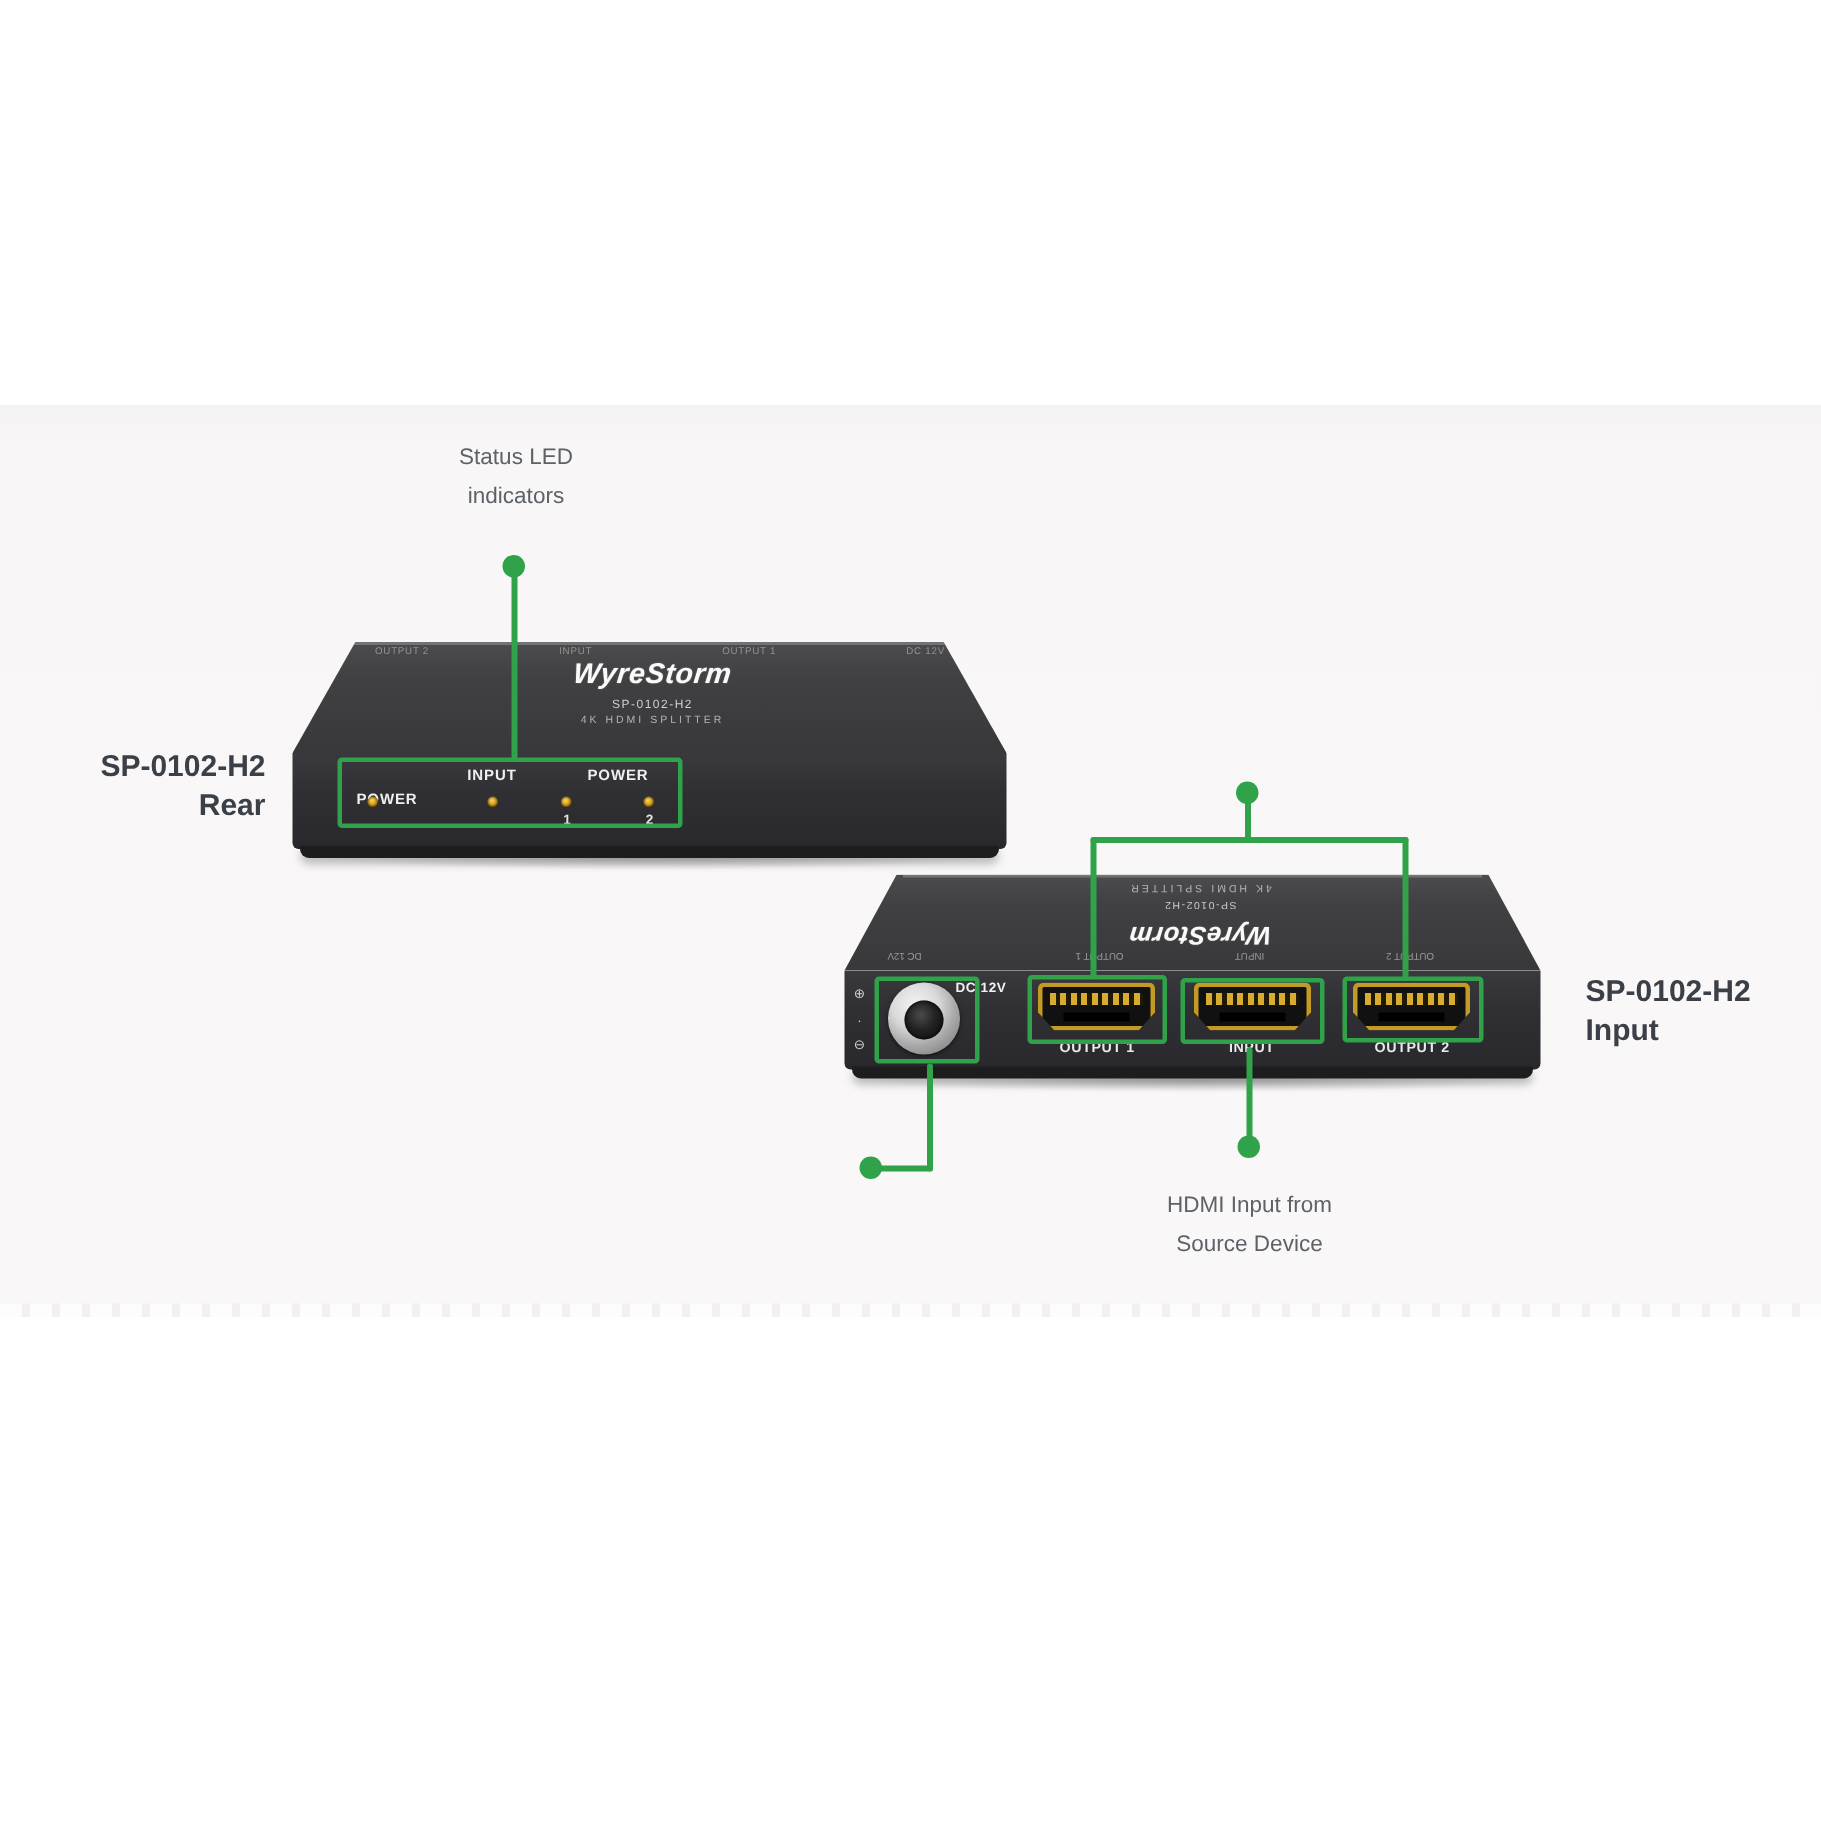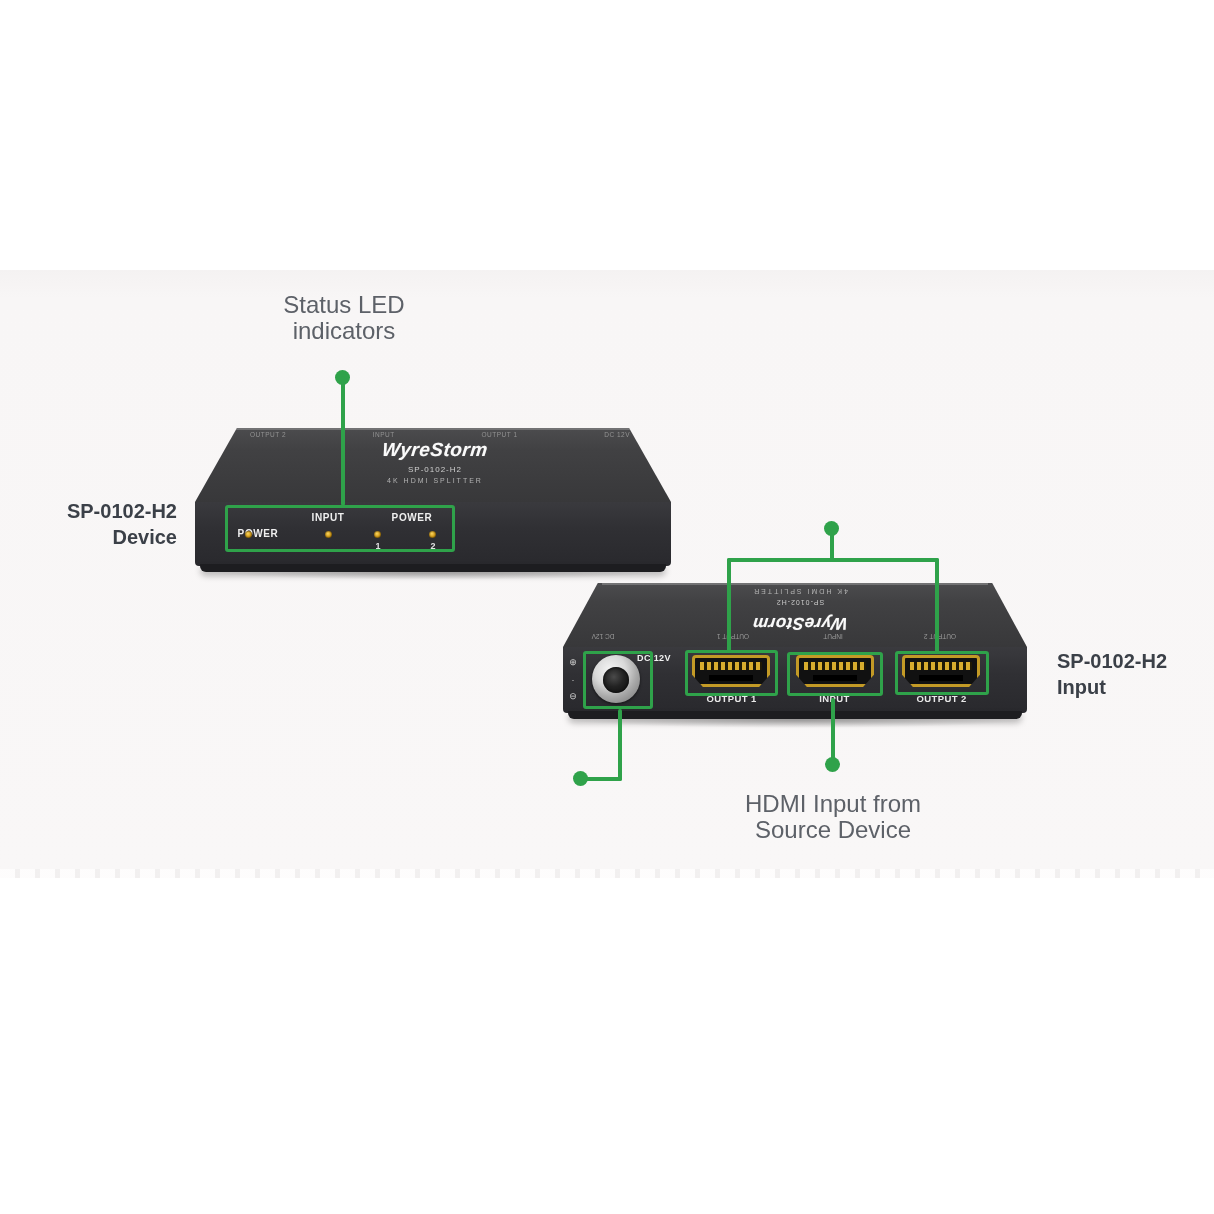--- a/index.html
+++ b/index.html
@@ -4,21 +4,21 @@
 <style>
   html,body{margin:0;padding:0;background:#ffffff;width:1214px;height:1214px;
     font-family:"Liberation Sans", sans-serif; overflow:hidden;}
   .stage{position:relative;width:1214px;height:1214px;}
   .panel{position:absolute;left:0;top:270px;width:1214px;height:608px;
     background:linear-gradient(180deg,#f4f2f2 0,#f8f6f6 28px,#f9f7f7 100%);}
   .panel-bottom-dashes{position:absolute;left:0;bottom:0;width:100%;height:9px;
     background:repeating-linear-gradient(90deg,#fefdfd 0 15px,#f1efef 15px 20px);opacity:.9;}
 
   
-  .callout{position:absolute;color:#5d6168;font-size:24px;line-height:26px;font-weight:400;}
+  .callout{position:absolute;color:#5d6168;font-size:15px;line-height:26px;font-weight:400;}
   .callout.center{text-align:center;}
   .callout.right{text-align:right;}
   .devlabel{position:absolute;color:#3b4048;font-size:20px;line-height:26px;font-weight:700;}
 
   
   .gline{position:absolute;background:#2fa24a;border-radius:2px;}
   .gdot{position:absolute;width:15px;height:15px;border-radius:50%;background:#2fa24a;}
   .grect{position:absolute;border:3px solid #2fa24a;border-radius:3px;box-sizing:border-box;}
 
   
@@ -158,20 +158,20 @@
 
   <div class="gline" style="left:831px;top:698px;width:4px;height:62px;"></div>
   <div class="gdot" style="left:825px;top:757px;"></div>
   <div class="callout center" style="left:733px;top:791px;width:200px;text-align:center;">
     <div>HDMI Input from</div>
     <div>Source Device</div>
   </div>
 
   <div class="devlabel" style="left:35px;top:498px;width:142px;text-align:right;">
     <div>SP-0102-H2</div>
-    <div>Device</div>
+    <div>Rear</div>
   </div>
   <div class="devlabel" style="left:1057px;top:648px;width:150px;text-align:left;">
     <div>SP-0102-H2</div>
     <div>Input</div>
   </div>
 
 </div>
 
 </body></html>

